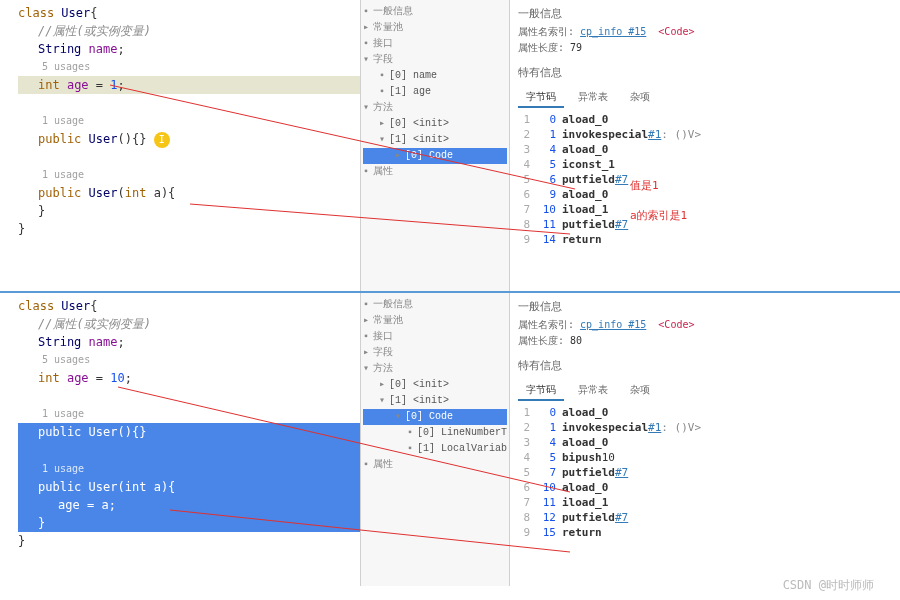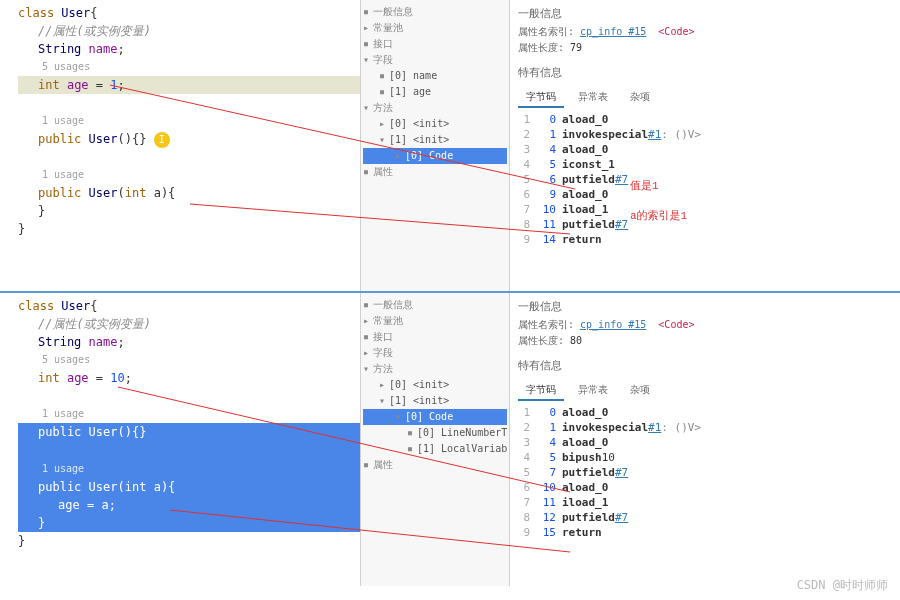--- a/index.html
+++ b/index.html
@@ -10,43 +10,43 @@
 .type { color: #006; margin-top: 28px; }
 .ident { color: #871094; }
 .num { color: #1750eb; }
 .cmt { color: #8c8c8c; font-style: italic; }
 .usage { color: #a0a0a0; font-size: 10px; margin-left: 4px; }
 .hl { background: #e6e6d0; display: inline-block; width: 100%; }
 .sel { background: #4a86e8; color: #fff; display: inline-block; width: 100%; }
 .sel .kw, .sel .type, .sel .ident, .sel .num { color: #fff; }
 .cursor-badge { display: inline-block; width: 16px; height: 16px; background: #f5c518; border-radius: 50%; text-align: center; line-height: 16px; font-size: 10px; color: #fff; vertical-align: middle; }
 .tree-pane { width: 150px; background: #f7f7f7; border-left: 1px solid #d0d0d0; border-right: 1px solid #d0d0d0; padding: 4px 2px; font-size: 10px; line-height: 16px; color: #555; }
-.tree-row { white-space: nowrap; overflow: hidden; }
+.tree-row { white-space: nowrap; overflow: hidden; font-family: Liberation Mono, monospace; }
 .tree-row .ico { display: inline-block; width: 10px; color: #888; }
 .folder { color: #888; }
 .tree-sel { background: #4a86e8; color: #fff; }
 .info-pane { flex: 1; background: #fff; padding: 4px 8px; font-size: 11px; color: #333; }
 .sect-title { color: #666; margin: 2px 0 4px; }
 .kv { margin: 2px 0; font-size: 10px; }
 .kv .k { color: #666; }
 .link { color: #337ab7; text-decoration: underline; }
 .code-tag { color: #c7254e; }
 .tabs { margin: 8px 0 4px; font-size: 10px; }
 .tab { display: inline-block; padding: 2px 8px; color: #666; cursor: pointer; }
 .tab.active { border-bottom: 2px solid #337ab7; color: #333; }
 .bytecode { font-family: Consolas, monospace; font-size: 11px; line-height: 15px; white-space: nowrap; }
 .bc-row { display: flex; }
 .bc-idx { width: 12px; color: #aaa; text-align: right; margin-right: 6px; }
 .bc-off { width: 20px; color: #1750eb; text-align: right; margin-right: 6px; }
 .bc-op { font-weight: bold; }
 .bc-ref { color: #337ab7; text-decoration: underline; }
 .bc-cmt { color: #888; }
-.anno-red { color: #e03030; font-size: 11px; position: absolute; pointer-events: none; font-family: Liberation Mono, monospace; }
+.anno-red { color: #e03030; font-size: 11px; position: absolute; pointer-events: none; }
 svg.overlay { position: absolute; top: 0; left: 0; pointer-events: none; }
-.watermark { position: absolute; bottom: 6px; right: 12px; color: #bbb; font-size: 12px; }
+.watermark { position: absolute; bottom: 6px; right: 26px; color: #bbb; font-size: 12px; }
 </style>
 </head>
 <body>
 
 <div class="half">
   <div class="code-pane">
     <div><span class="kw">class</span> <span class="type">User</span><span>{</span></div>
     <div style="padding-left:20px"><span class="cmt">//属性(或实例变量)</span></div>
     <div style="padding-left:20px"><span class="type">String</span> <span class="ident">name</span><span>;</span></div>
     <div style="padding-left:20px" class="usage">5 usages</div>

